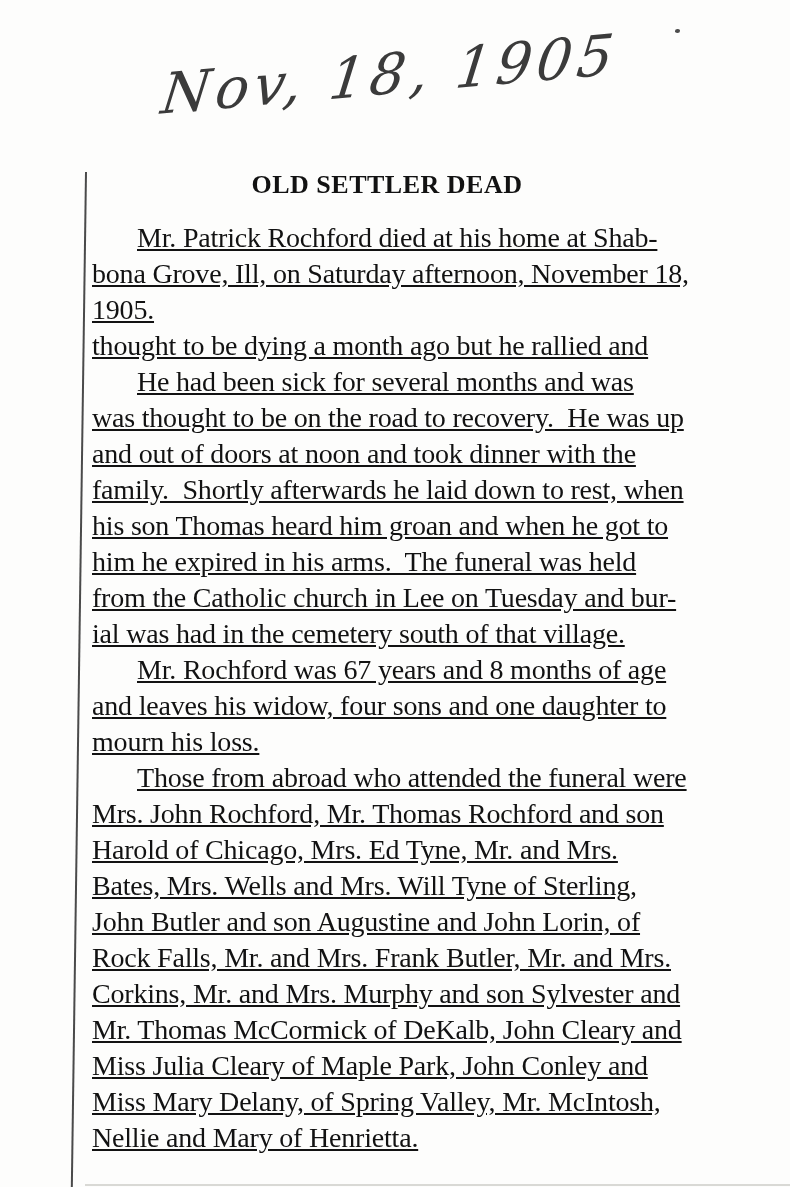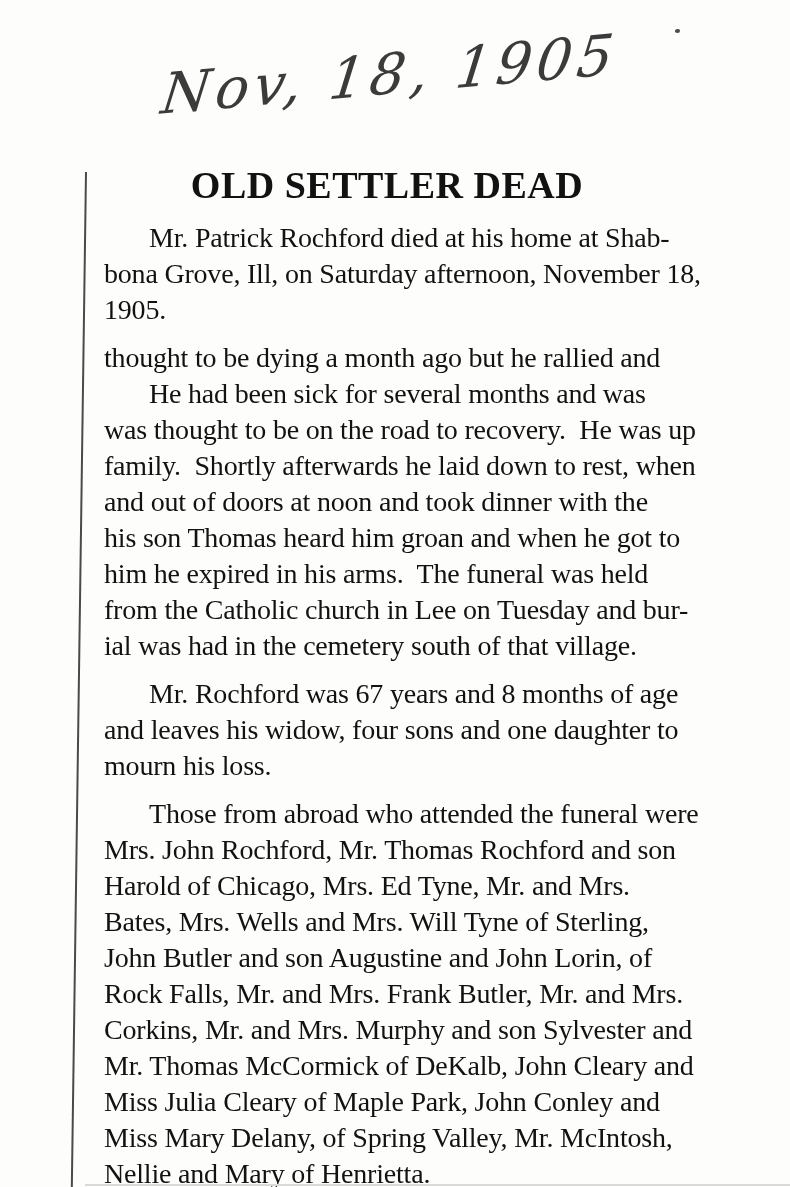--- a/index.html
+++ b/index.html
@@ -63,28 +63,28 @@
   .article {
     position: absolute;
     left: 92px;
     top: 166px;
     width: 690px;
   }
   .headline {
     position: relative;
     left: -50px;
     text-align: center;
-    font-size: 38px;
+    font-size: 26px;
     font-weight: bold;
     letter-spacing: 0.5px;
     line-height: 38px;
     margin-bottom: 16px;
     white-space: pre;
   }
-  .para { margin: 12px; }
+  .para { margin: 0; text-decoration: underline; }
   .line {
     display: block;
     font-size: 28px;
     line-height: 36px;
     white-space: pre;
     letter-spacing: -0.2px;
   }
   .line.first { padding-left: 45px; }
 </style>
 </head>
@@ -99,22 +99,22 @@
     <div id="article-body">
         <p class="para">
           <span class="line first">Mr. Patrick Rochford died at his home at Shab-</span>
           <span class="line">bona Grove, Ill, on Saturday afternoon, November 18,</span>
           <span class="line">1905.</span>
         </p>
         <p class="para">
           <span class="line">thought to be dying a month ago but he rallied and</span>
           <span class="line first">He had been sick for several months and was</span>
           <span class="line">was thought to be on the road to recovery.  He was up</span>
+          <span class="line">and out of doors at noon and took dinner with the</span>
           <span class="line">family.  Shortly afterwards he laid down to rest, when</span>
-          <span class="line">and out of doors at noon and took dinner with the</span>
           <span class="line">his son Thomas heard him groan and when he got to</span>
           <span class="line">him he expired in his arms.  The funeral was held</span>
           <span class="line">from the Catholic church in Lee on Tuesday and bur-</span>
           <span class="line">ial was had in the cemetery south of that village.</span>
         </p>
         <p class="para">
           <span class="line first">Mr. Rochford was 67 years and 8 months of age</span>
           <span class="line">and leaves his widow, four sons and one daughter to</span>
           <span class="line">mourn his loss.</span>
         </p>

